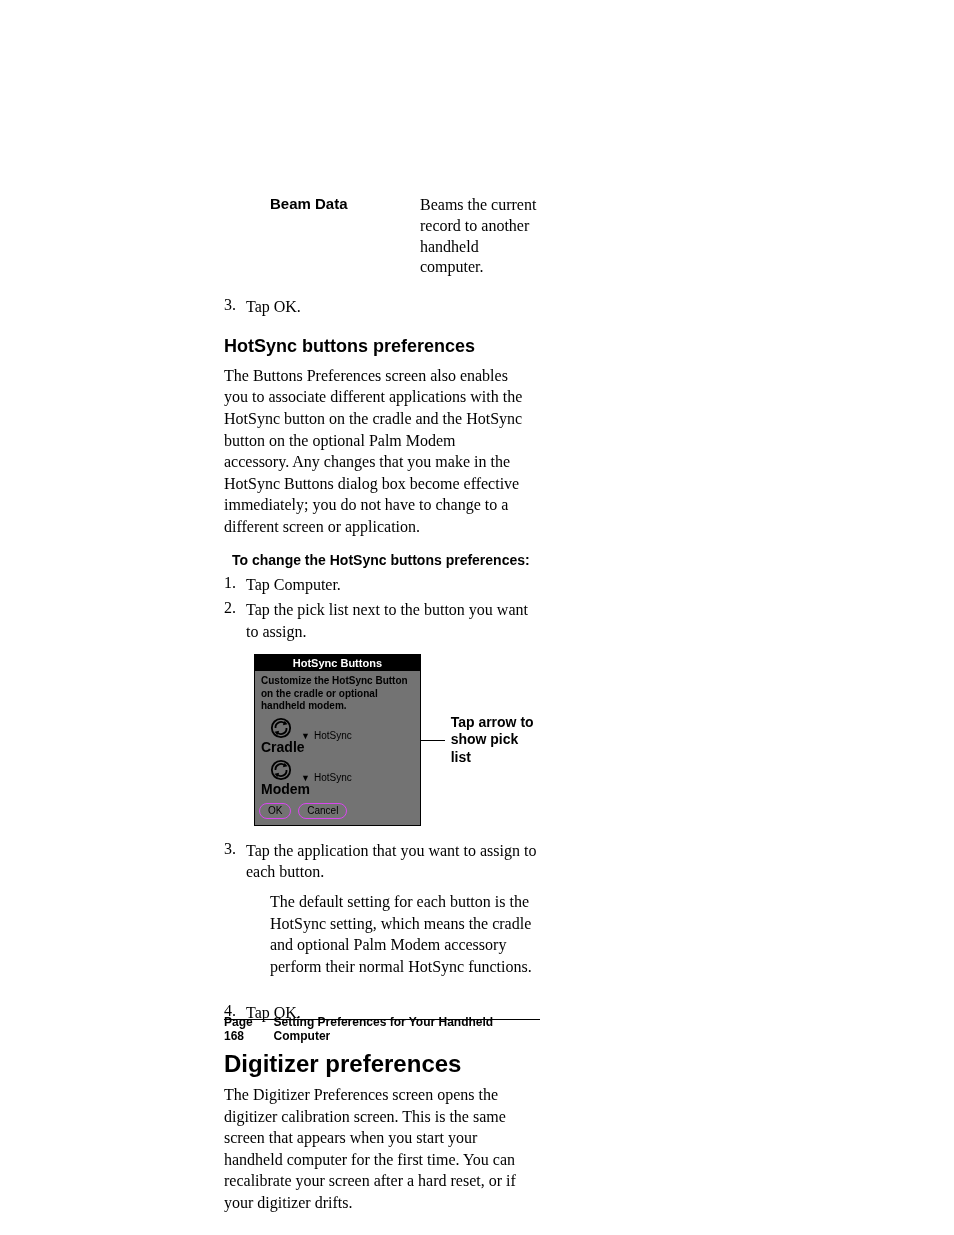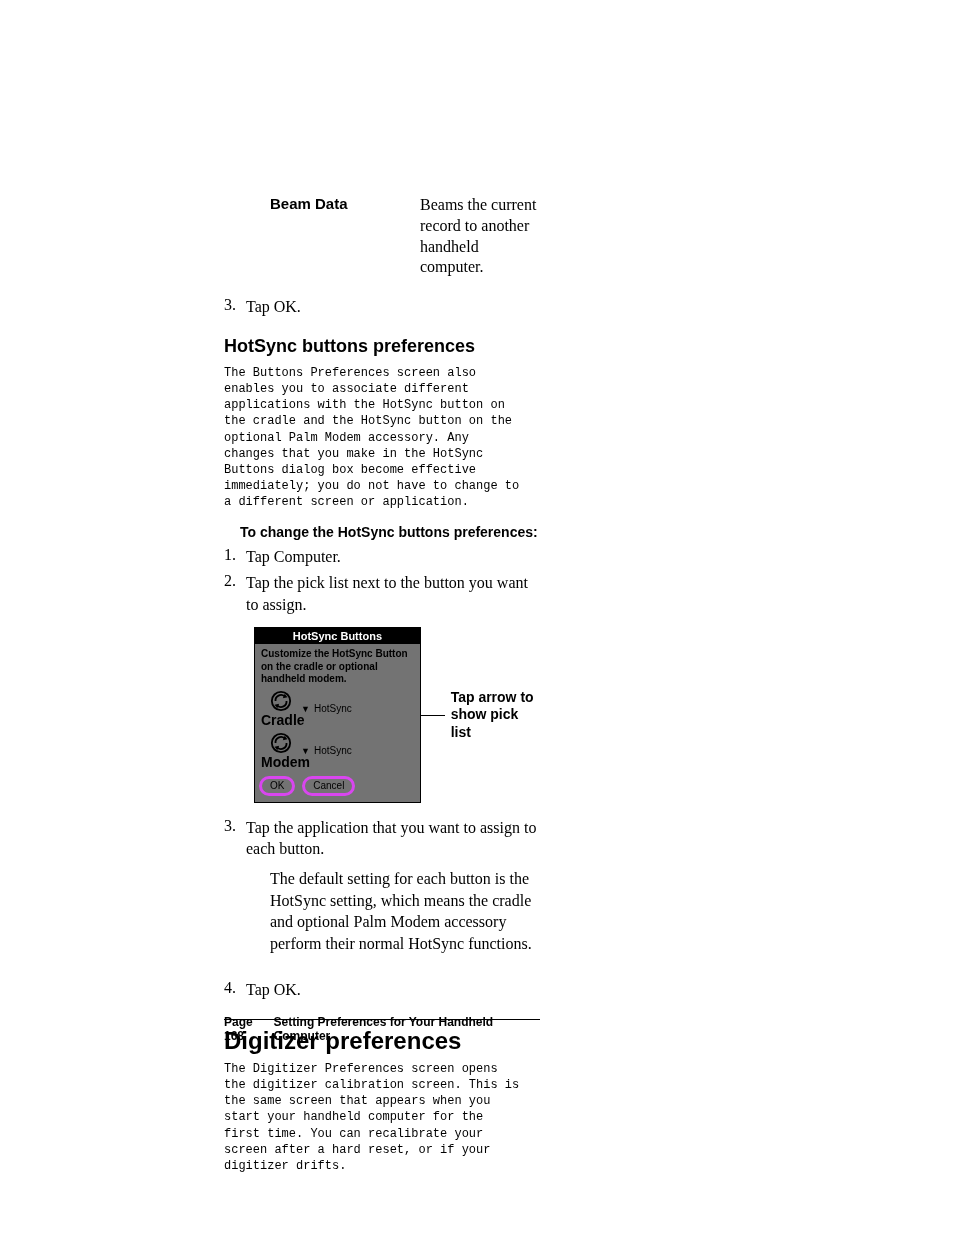--- a/index.html
+++ b/index.html
@@ -31,30 +31,29 @@
   .ol-item { display: flex; font-size: 16px; margin: 4px 0; }
   .ol-num { width: 22px; flex: 0 0 22px; }
   .ol-text { flex: 1; line-height: 1.35; }
   .h3 {
     font-family: Verdana, Arial, sans-serif;
     font-weight: bold;
     font-size: 18px;
     margin: 18px 0 8px 0;
   }
   .para {
-    font-size: 12px;
+    font-size: 16px;
     line-height: 1.35;
     margin: 6px 16px 14px 0;
-    font-family: Liberation Mono, monospace;
   }
   .h4 {
     font-family: Verdana, Arial, sans-serif;
     font-weight: bold;
     font-size: 14px;
-    margin: 12px 0 6px 16px;
+    margin: 12px 0 6px 8px;
   }
   .h2 {
     font-family: Verdana, Arial, sans-serif;
     font-weight: bold;
     font-size: 24px;
     margin: 26px 0 6px 0;
   }
   .sub-indent { margin-left: 46px; font-size: 16px; line-height: 1.35; margin-top: 8px; margin-bottom: 25px; }
 
   .figwrap { display: flex; align-items: center; margin: 12px 0 14px 30px; }
@@ -79,21 +78,21 @@
     line-height: 1.25;
   }
   .dev-row { display: flex; align-items: center; padding: 2px 6px; }
   .dev-col { width: 40px; text-align: center; }
   .dev-label { font-weight: bold; font-size: 14px; }
   .pick { display: flex; align-items: center; font-size: 10px; }
   .tri { font-size: 9px; margin-right: 4px; }
   .btn-row { padding: 4px 4px 6px 4px; }
   .pill {
     display: inline-block;
-    border: 3px solid #d946ef;
+    border: 1px solid #d946ef;
     border-radius: 10px;
     padding: 0 8px;
     font-size: 10px;
     line-height: 14px;
     margin-right: 4px;
   }
   svg.hsicon { display: block; margin: 0 auto; }
 
   .leader {
     width: 24px;

